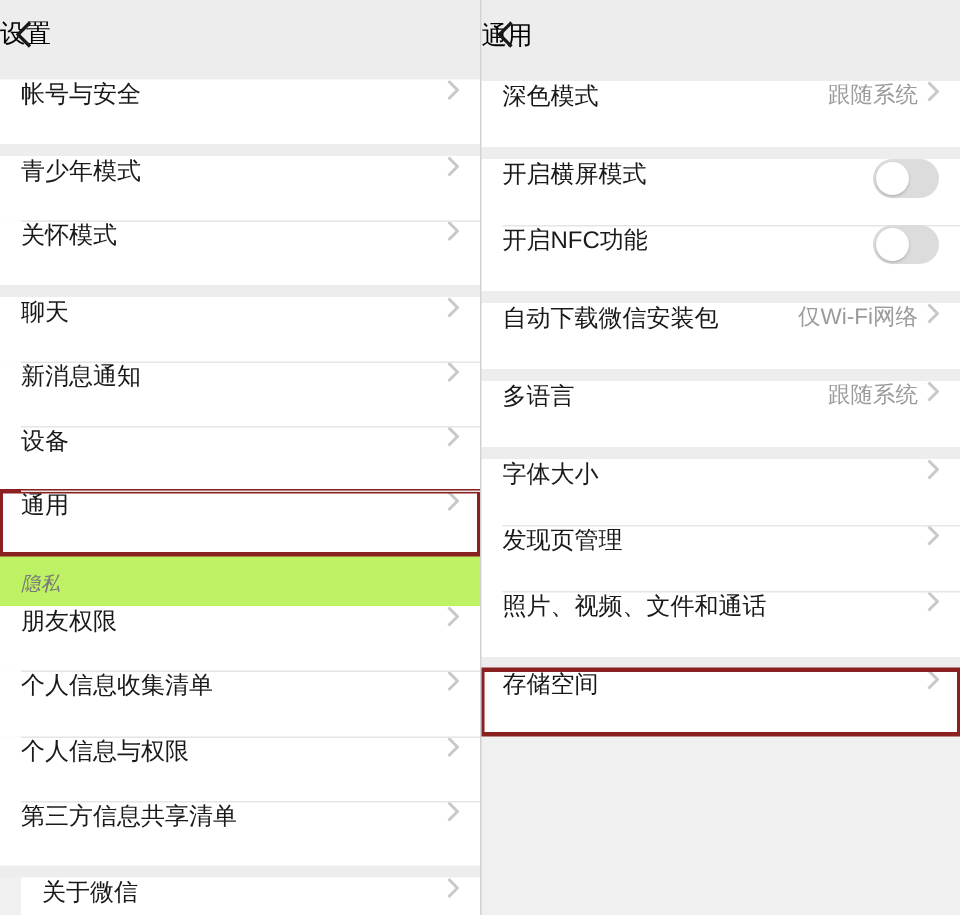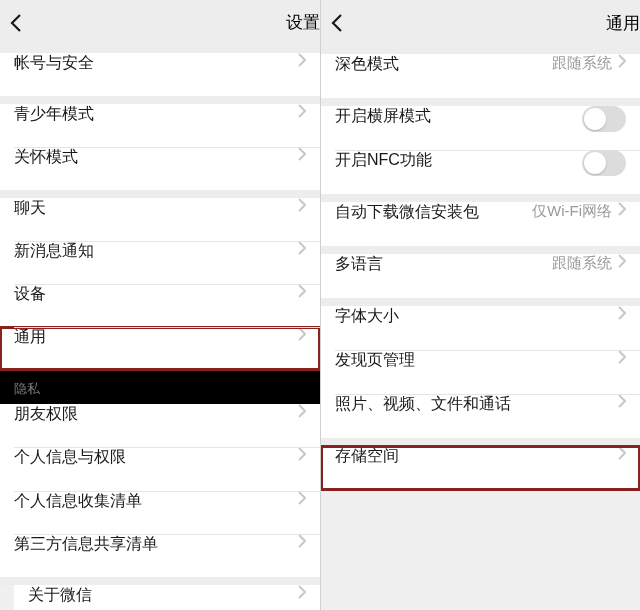--- a/index.html
+++ b/index.html
@@ -1,25 +1,25 @@
 <!DOCTYPE html>
 <html><head>
 <meta charset="utf-8">
 <style>
   * { box-sizing: border-box; margin: 0; padding: 0; }
   html, body { width: 640px; height: 610px; font-family: -apple-system, "Helvetica Neue", Arial, sans-serif; background: #eceff1; }
   .container { display: flex; width: 640px; height: 610px; }
   .panel { width: 320px; background: #f0f0f0; display: flex; flex-direction: column; overflow: hidden; }
   .panel + .panel { border-left: 1px solid #d0d0d0; }
-  .header { height: 46px; display: flex; align-items: center; justify-content: flex-end; position: relative; background: #ededed; }
+  .header { height: 46px; display: flex; align-items: center; justify-content: flex-start; position: relative; background: #ededed; }
   .header .back { position: absolute; left: 10px; top: 0; height: 46px; display: flex; align-items: center; }
   .header .title { font-size: 17px; font-weight: 500; color: #000; }
   .back svg { width: 12px; height: 20px; stroke: #191919; stroke-width: 2.2; fill: none; }
   .spacer { height: 8px; background: #ededed; }
-  .section-label { font-size: 13px; color: #7a7a7a; padding: 10px 14px 6px; background: #000000; }
+  .section-label { font-size: 13px; color: #7a7a7a; padding: 10px 14px 6px; background: #bef264; font-style: italic; }
   .row { background: #ffffff; display: flex; align-items: flex-start; height: 44px; padding: 0 14px; position: relative; }
   .row + .row::before { content:""; position:absolute; left:14px; right:0; top:0; height:0.5px; background:#e5e5e5; }
   .row .label { flex: 1; font-size: 16px; color: #191919; }
   .row .value { font-size: 15px; color: #9b9b9b; margin-right: 6px; }
   .chev svg { width: 8px; height: 14px; stroke: #c8c8c8; stroke-width: 2; fill: none; }
   .toggle { width: 44px; height: 26px; border-radius: 13px; background: #dcdcdc; position: relative; }
   .toggle::after { content:""; position:absolute; left:2px; top:2px; width:22px; height:22px; border-radius:50%; background:#fff; box-shadow:0 1px 2px rgba(0,0,0,0.2); }
   .highlight { outline: 3px solid #8b2021; outline-offset: -2px; }
   .clip { overflow: hidden; }
   .partial { height: 26px; margin-left: 14px; }
@@ -83,27 +83,27 @@
           </svg></div>
       </div>
       <div class="section-label">隐私</div>
       <div class="row">
         <div class="label">朋友权限</div>
         <div class="chev"><svg viewBox="0 0 8 14">
             <polyline points="1,1 7,7 1,13"></polyline>
           </svg></div>
       </div>
       <div class="row">
-        <div class="label">个人信息与权限</div>
+        <div class="label">个人信息收集清单</div>
         <div class="chev"><svg viewBox="0 0 8 14">
             <polyline points="1,1 7,7 1,13"></polyline>
           </svg></div>
       </div>
       <div class="row">
-        <div class="label">个人信息收集清单</div>
+        <div class="label">个人信息与权限</div>
         <div class="chev"><svg viewBox="0 0 8 14">
             <polyline points="1,1 7,7 1,13"></polyline>
           </svg></div>
       </div>
       <div class="row">
         <div class="label">第三方信息共享清单</div>
         <div class="chev"><svg viewBox="0 0 8 14">
             <polyline points="1,1 7,7 1,13"></polyline>
           </svg></div>
       </div>

